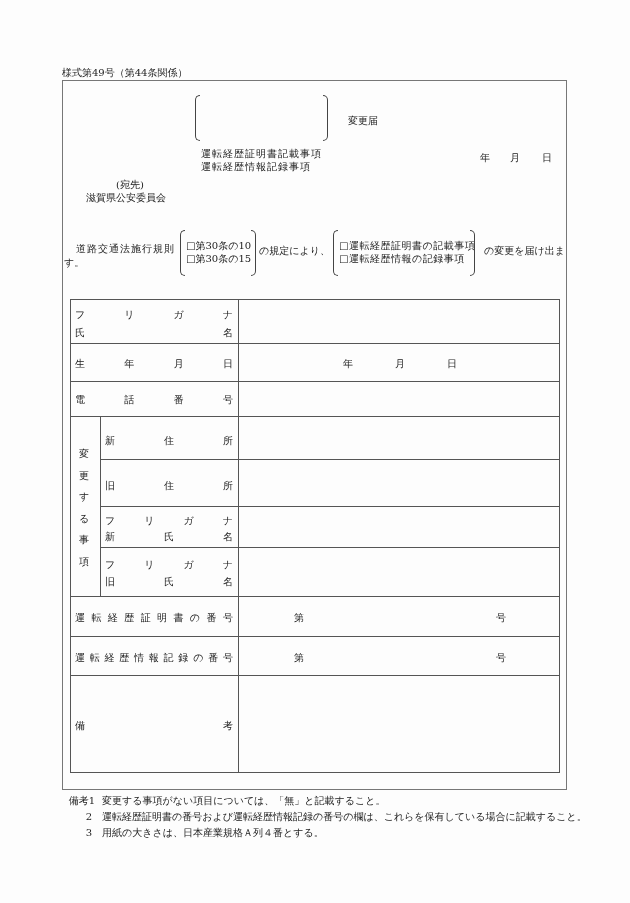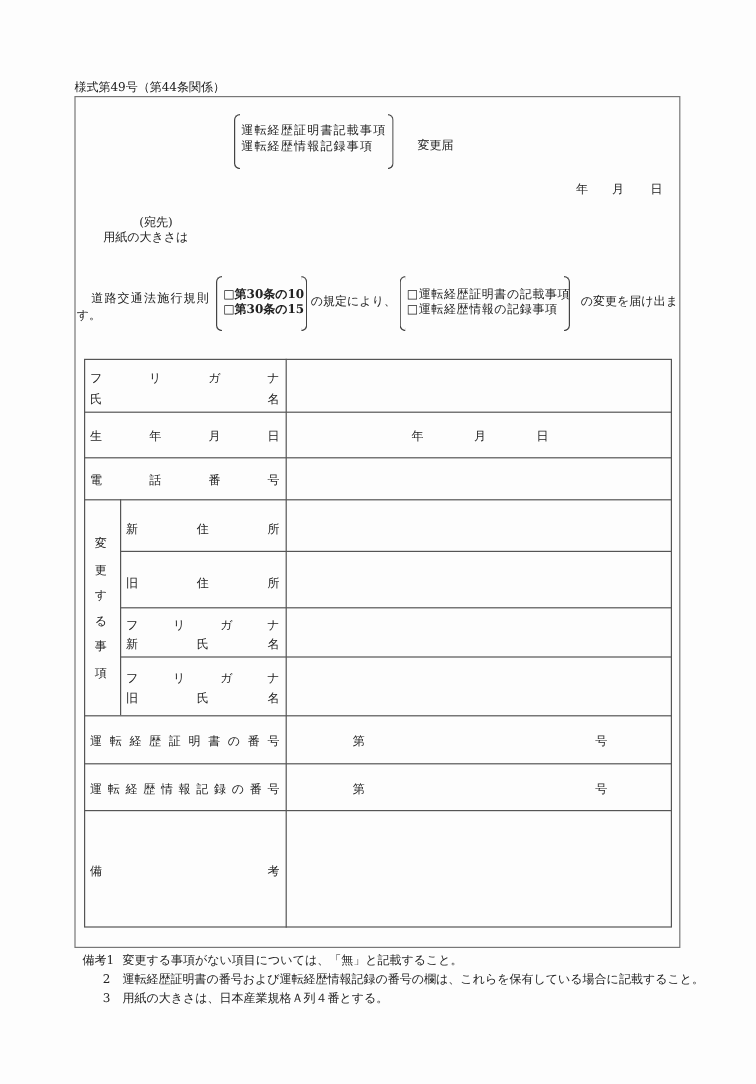--- a/index.html
+++ b/index.html
@@ -5,21 +5,21 @@
   html, body { margin: 0; padding: 0; background: #fdfdfd; }
   body { width: 630px; height: 903px; position: relative; overflow: hidden;
          font-family: "DejaVu Serif", "Liberation Serif", serif; color: #222; font-size: 10px; }
   .abs { position: absolute; white-space: nowrap; }
   .form-id { left: 62px; top: 66px; font-size: 10px; }
   .outer { position: absolute; left: 62px; top: 80px; width: 505px; height: 710px; border: 1px solid #777; box-sizing: border-box; }
   .bracket { position: absolute; border: 1px solid #444; }
   .bracket.l { border-right: none; border-radius: 6px 0 0 6px; width: 4px; }
   .bracket.r { border-left: none; border-radius: 0 6px 6px 0; width: 4px; }
   .stack { position: absolute; line-height: 13px; font-size: 10px; }
-  .title-stack { letter-spacing: 1px; }
+  .title-stack { letter-spacing: 1px; margin-top: 44px; }
   .cell { position: absolute; box-sizing: border-box; }
   .hline { position: absolute; height: 0; border-top: 1px solid #555; }
   .vline { position: absolute; width: 0; border-left: 1px solid #555; }
   .spread { display: flex; justify-content: space-between; position: absolute; font-size: 10px; }
   .notes { position: absolute; left: 62px; top: 793px; font-size: 10px; line-height: 16px; }
   .notes .row { display: flex; }
   .notes .k { width: 40px; text-align: right; padding-right: 10px; box-sizing: border-box; }
 </style>
 </head>
 <body>
@@ -34,26 +34,26 @@
   <div>運転経歴情報記録事項</div>
 </div>
 <div class="bracket r" style="left:323px; top:95px; height:44px;"></div>
 <div class="abs" style="left:348px; top:114px;">変更届</div>
 
 <div class="abs" style="left:480px; top:151px;">年</div>
 <div class="abs" style="left:510px; top:151px;">月</div>
 <div class="abs" style="left:542px; top:151px;">日</div>
 
 <div class="abs" style="left:80px; top:178px;margin-left:36px;">(宛先)</div>
-<div class="abs" style="left:86px; top:191px;">用紙の大きさは</div>
+<div class="abs" style="left:86px; top:191px;">滋賀県公安委員会</div>
 
 <div class="abs" style="left:76px; top:242px; letter-spacing:1px;">道路交通法施行規則</div>
 <div class="abs" style="left:64px; top:256px;">す。</div>
 <div class="bracket l" style="left:180px; top:230px; height:44px;"></div>
-<div class="stack" style="left:186px; top:239px;font-weight:bold;">
+<div class="stack" style="left:186px; top:239px;">
   <div>□第30条の10</div>
   <div>□第30条の15</div>
 </div>
 <div class="bracket r" style="left:251px; top:230px; height:44px;"></div>
 <div class="abs" style="left:259px; top:244px;">の規定により、</div>
 <div class="bracket l" style="left:333px; top:230px; height:44px;"></div>
 <div class="stack" style="left:339px; top:239px; letter-spacing:0.5px;">
   <div>□運転経歴証明書の記載事項</div>
   <div>□運転経歴情報の記録事項</div>
 </div>

